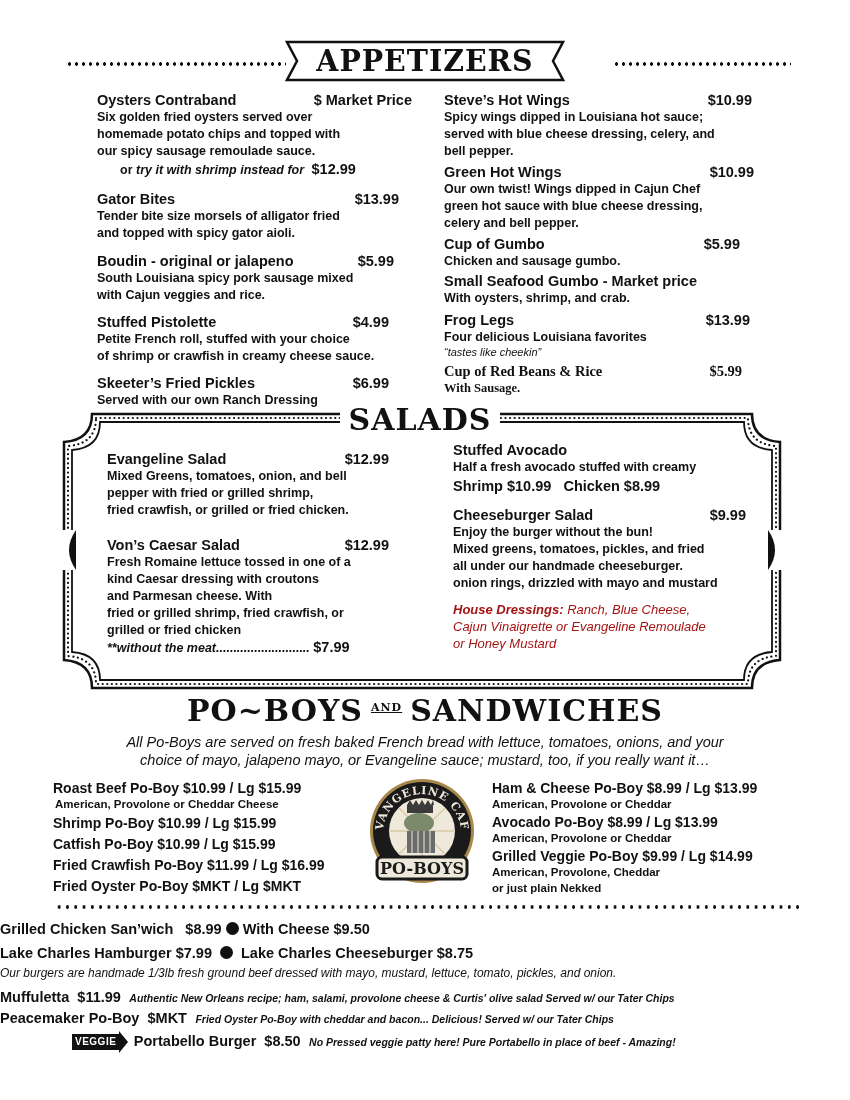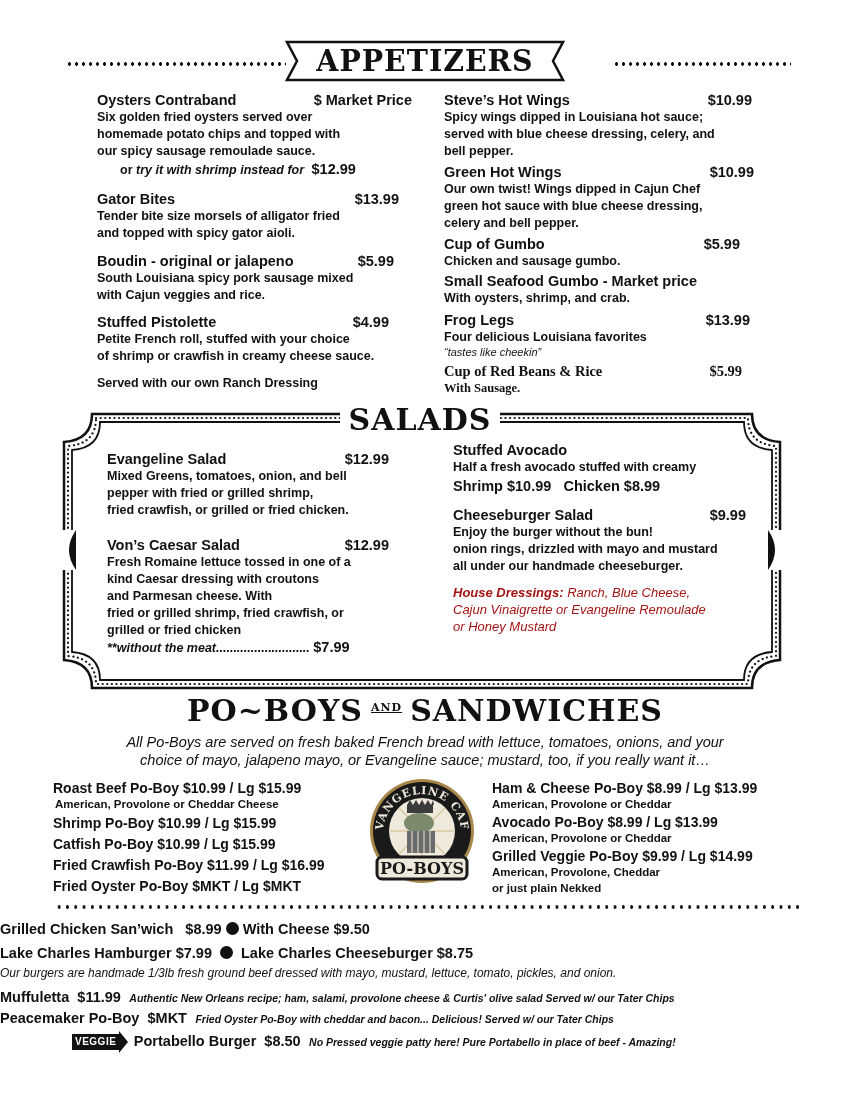--- a/index.html
+++ b/index.html
@@ -97,20 +97,24 @@
   </div>
   <div style="margin-top:10px;">
     <div class="item-row" style="width:292px;">
         <span class="item-name">Stuffed Pistolette</span>
         <span class="item-name">$4.99</span>
       </div>
     <div class="desc">Petite French roll, stuffed with your choice</div>
     <div class="desc">of shrimp or crawfish in creamy cheese sauce.</div>
   </div>
   <div style="margin-top:10px;">
+    <div class="item-row" style="width:292px;">
+        <span class="item-name">Skeeter’s Fried Pickles</span>
+        <span class="item-name">$6.99</span>
+      </div>
     <div class="desc">Served with our own Ranch Dressing</div>
   </div>
 </div>
 
 <div class="col" style="left:444px; top:92px; width:315px;">
   <div>
     <div class="item-row" style="width:308px;">
         <span class="item-name">Steve’s Hot Wings</span>
         <span class="item-name">$10.99</span>
       </div>
@@ -202,22 +206,23 @@
     <div class="item-name">Stuffed Avocado</div>
     <div class="desc">Half a fresh avocado stuffed with creamy</div>
     <div class="item-name" style="white-space:pre; line-height:20px;">Shrimp $10.99   Chicken $8.99</div>
   </div>
   <div style="margin-top:11px;">
     <div class="item-row" style="width:293px;">
         <span class="item-name">Cheeseburger Salad</span>
         <span class="item-name">$9.99</span>
       </div>
     <div class="desc">Enjoy the burger without the bun!</div>
+    <div class="desc">Mixed greens, tomatoes, pickles, and fried</div>
+    <div class="desc">all under our handmade cheeseburger.</div>
     <div class="desc">onion rings, drizzled with mayo and mustard</div>
-    <div class="desc">all under our handmade cheeseburger.</div>
   </div>
   <div style="margin-top:9px;">
     <div class="red"><b>House Dressings:</b><span> Ranch, Blue Cheese,</span></div>
     <div class="red">Cajun Vinaigrette or Evangeline Remoulade</div>
     <div class="red">or Honey Mustard</div>
   </div>
 </div>
 
 <div class="po-title wf">
   <span>PO~BOYS</span><span class="and">AND</span><span>SANDWICHES</span>

